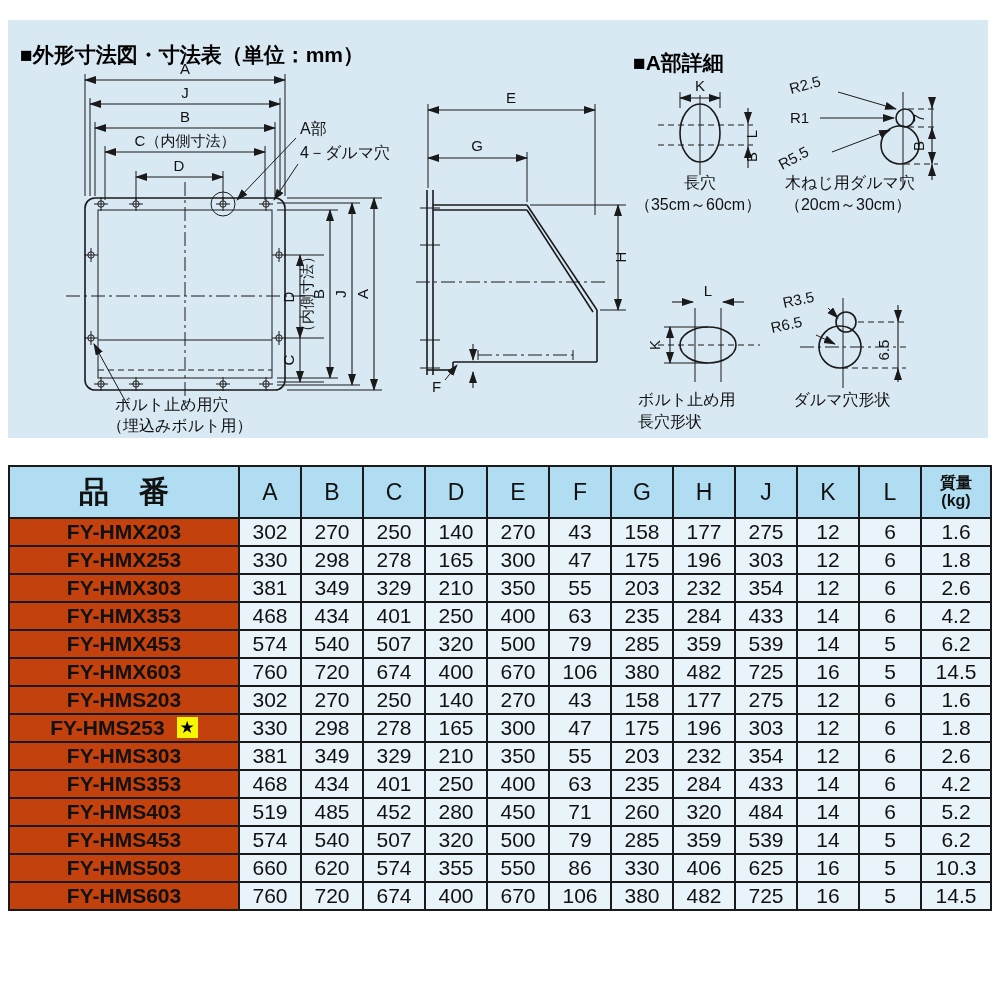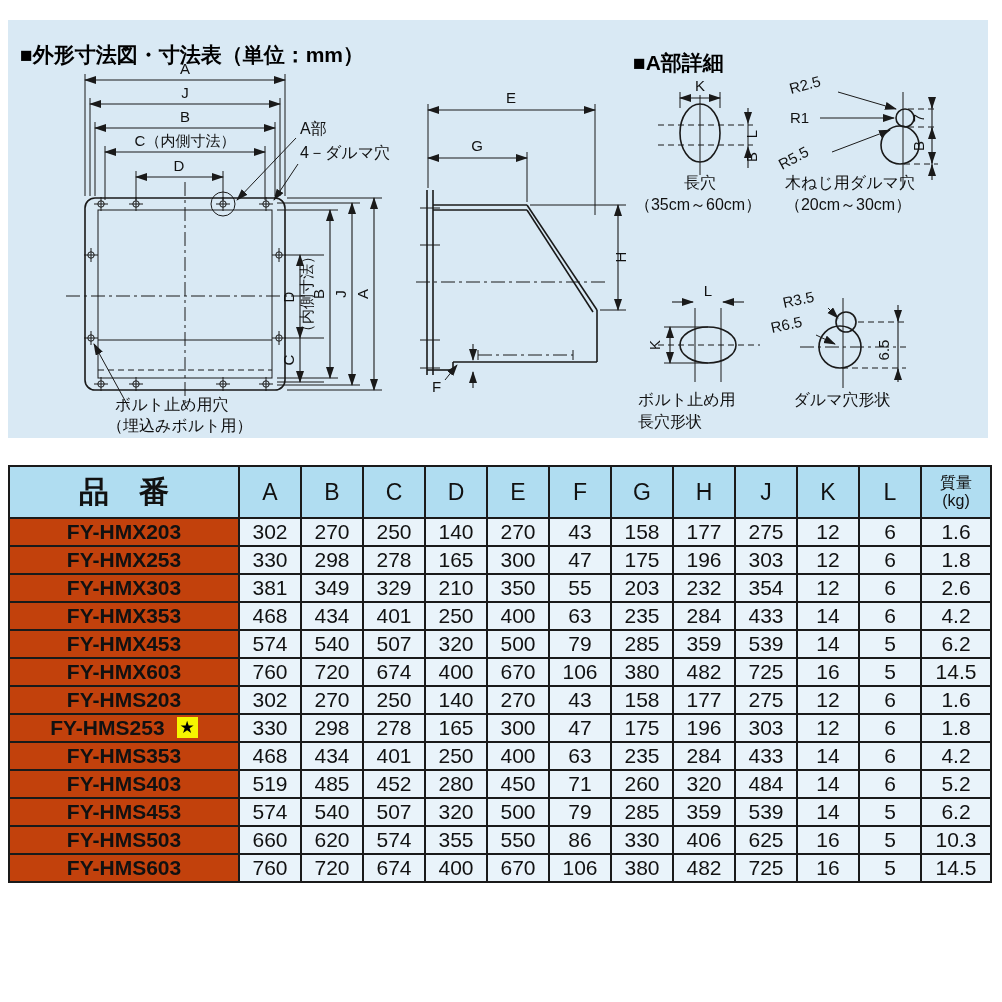--- a/index.html
+++ b/index.html
@@ -21,21 +21,21 @@
   .dl{font-size:15px;text-anchor:middle;}
   .dls{font-size:15px;text-anchor:start;}
   .jl{font-size:16px;text-anchor:middle;}
   .jls{font-size:16px;text-anchor:start;}
   
   .tblwrap{position:absolute;left:8px;top:465px;}
   table{border-collapse:collapse;table-layout:fixed;width:982px;}
   th,td{border:2px solid #1a1a1a;padding:0;text-align:center;white-space:nowrap;overflow:hidden;}
   th{background:#b0ddf1;font-weight:normal;font-size:23px;height:50px;}
   th.hname{font-weight:bold;font-size:30px;}
-  th.hmass{font-size:16px;line-height:1.15;font-weight:normal;}
+  th.hmass{font-size:16px;line-height:1.15;font-weight:bold;}
   td.model{background:#c2410c;font-weight:bold;font-size:21px;height:26px;}
   td.val{background:#e9f3fa;font-size:21px;height:26px;font-weight:normal;}
   .star{display:inline-block;background:#f6f600;color:#000;font-size:17px;line-height:21px;
         padding:0 3px;margin-left:12px;vertical-align:2px;font-weight:normal;}
 </style>
 </head>
 <body>
 
 <div class="panel">
   <div class="title title-main">■外形寸法図・寸法表（単位：mm）</div>
@@ -449,20 +449,35 @@
           <td class="val">300</td>
           <td class="val">47</td>
           <td class="val">175</td>
           <td class="val">196</td>
           <td class="val">303</td>
           <td class="val">12</td>
           <td class="val">6</td>
           <td class="val">1.8</td>
         </tr>
         <tr>
+          <td class="model"><span>FY-HMS303</span></td>
+          <td class="val">381</td>
+          <td class="val">349</td>
+          <td class="val">329</td>
+          <td class="val">210</td>
+          <td class="val">350</td>
+          <td class="val">55</td>
+          <td class="val">203</td>
+          <td class="val">232</td>
+          <td class="val">354</td>
+          <td class="val">12</td>
+          <td class="val">6</td>
+          <td class="val">2.6</td>
+        </tr>
+        <tr>
           <td class="model"><span>FY-HMS353</span></td>
           <td class="val">468</td>
           <td class="val">434</td>
           <td class="val">401</td>
           <td class="val">250</td>
           <td class="val">400</td>
           <td class="val">63</td>
           <td class="val">235</td>
           <td class="val">284</td>
           <td class="val">433</td>

